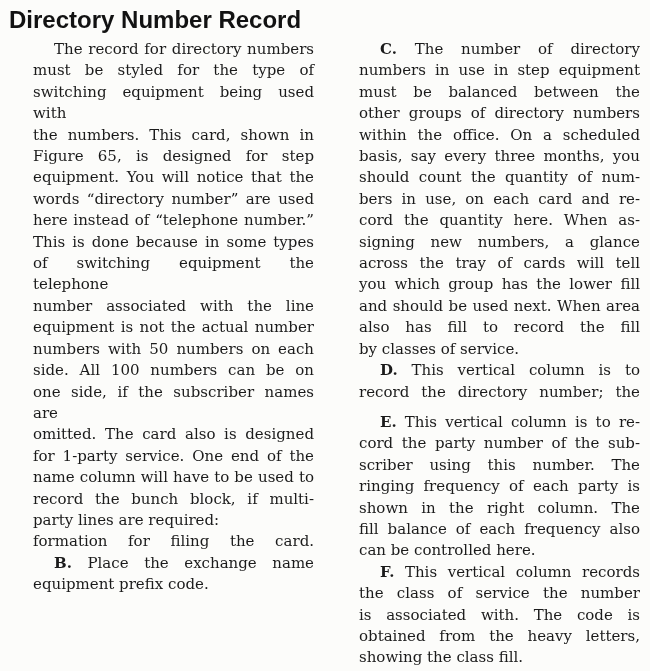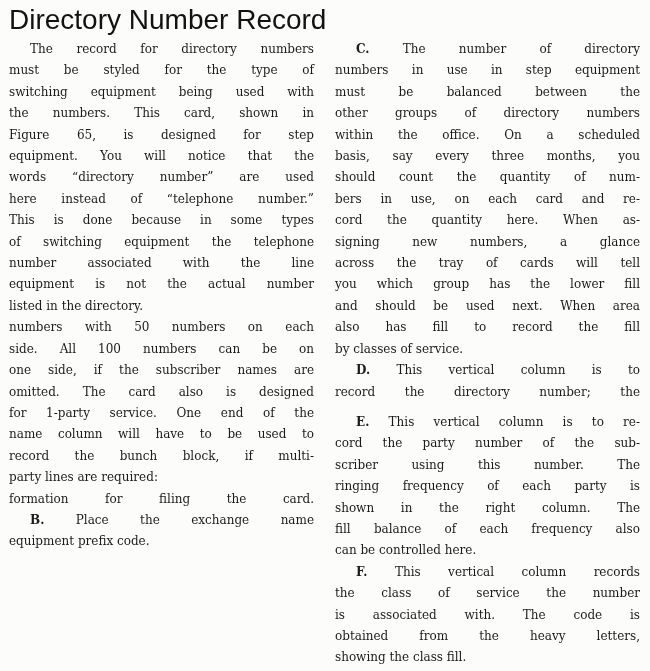--- a/index.html
+++ b/index.html
@@ -24,32 +24,33 @@
   }
   .col {
     width: 305px;
     flex: 0 0 305px;
   }
   .col-right {
     padding-top: 33px;
   }
   .doc-title {
     font-family: "Liberation Sans", sans-serif;
-    font-weight: 400;
-    font-size: 28px;
+    font-weight: 700;
+    font-size: 24px;
     line-height: 26px;
     margin: 1px 0 6px 0;
     color: #121212;
     white-space: nowrap;
   }
   .line {
-    font-size: 12px;
+    font-size: 15px;
     line-height: 21.4px;
     text-align: justify;
     text-align-last: justify;
+    margin-left: 24px;
     -moz-text-align-last: justify;
   }
   .line.last {
     text-align-last: left;
     -moz-text-align-last: left;
   }
   .line.first {
     text-indent: 21px;
   }
   .paragraph.space-before {
@@ -72,21 +73,20 @@
           <div class="line">switching equipment being used with</div>
           <div class="line">the numbers. This card, shown in</div>
           <div class="line">Figure 65, is designed for step</div>
           <div class="line">equipment. You will notice that the</div>
           <div class="line">words “directory number” are used</div>
           <div class="line">here instead of “telephone number.”</div>
           <div class="line">This is done because in some types</div>
           <div class="line">of switching equipment the telephone</div>
           <div class="line">number associated with the line</div>
           <div class="line">equipment is not the actual number</div>
-          <div class="line last">listed in the directory.</div>
         </div>
         <div class="paragraph">
           <div class="line">numbers with 50 numbers on each</div>
           <div class="line">side. All 100 numbers can be on</div>
           <div class="line">one side, if the subscriber names are</div>
           <div class="line">omitted. The card also is designed</div>
           <div class="line">for 1-party service. One end of the</div>
           <div class="line">name column will have to be used to</div>
           <div class="line">record the bunch block, if multi-</div>
           <div class="line last">party lines are required:</div>

